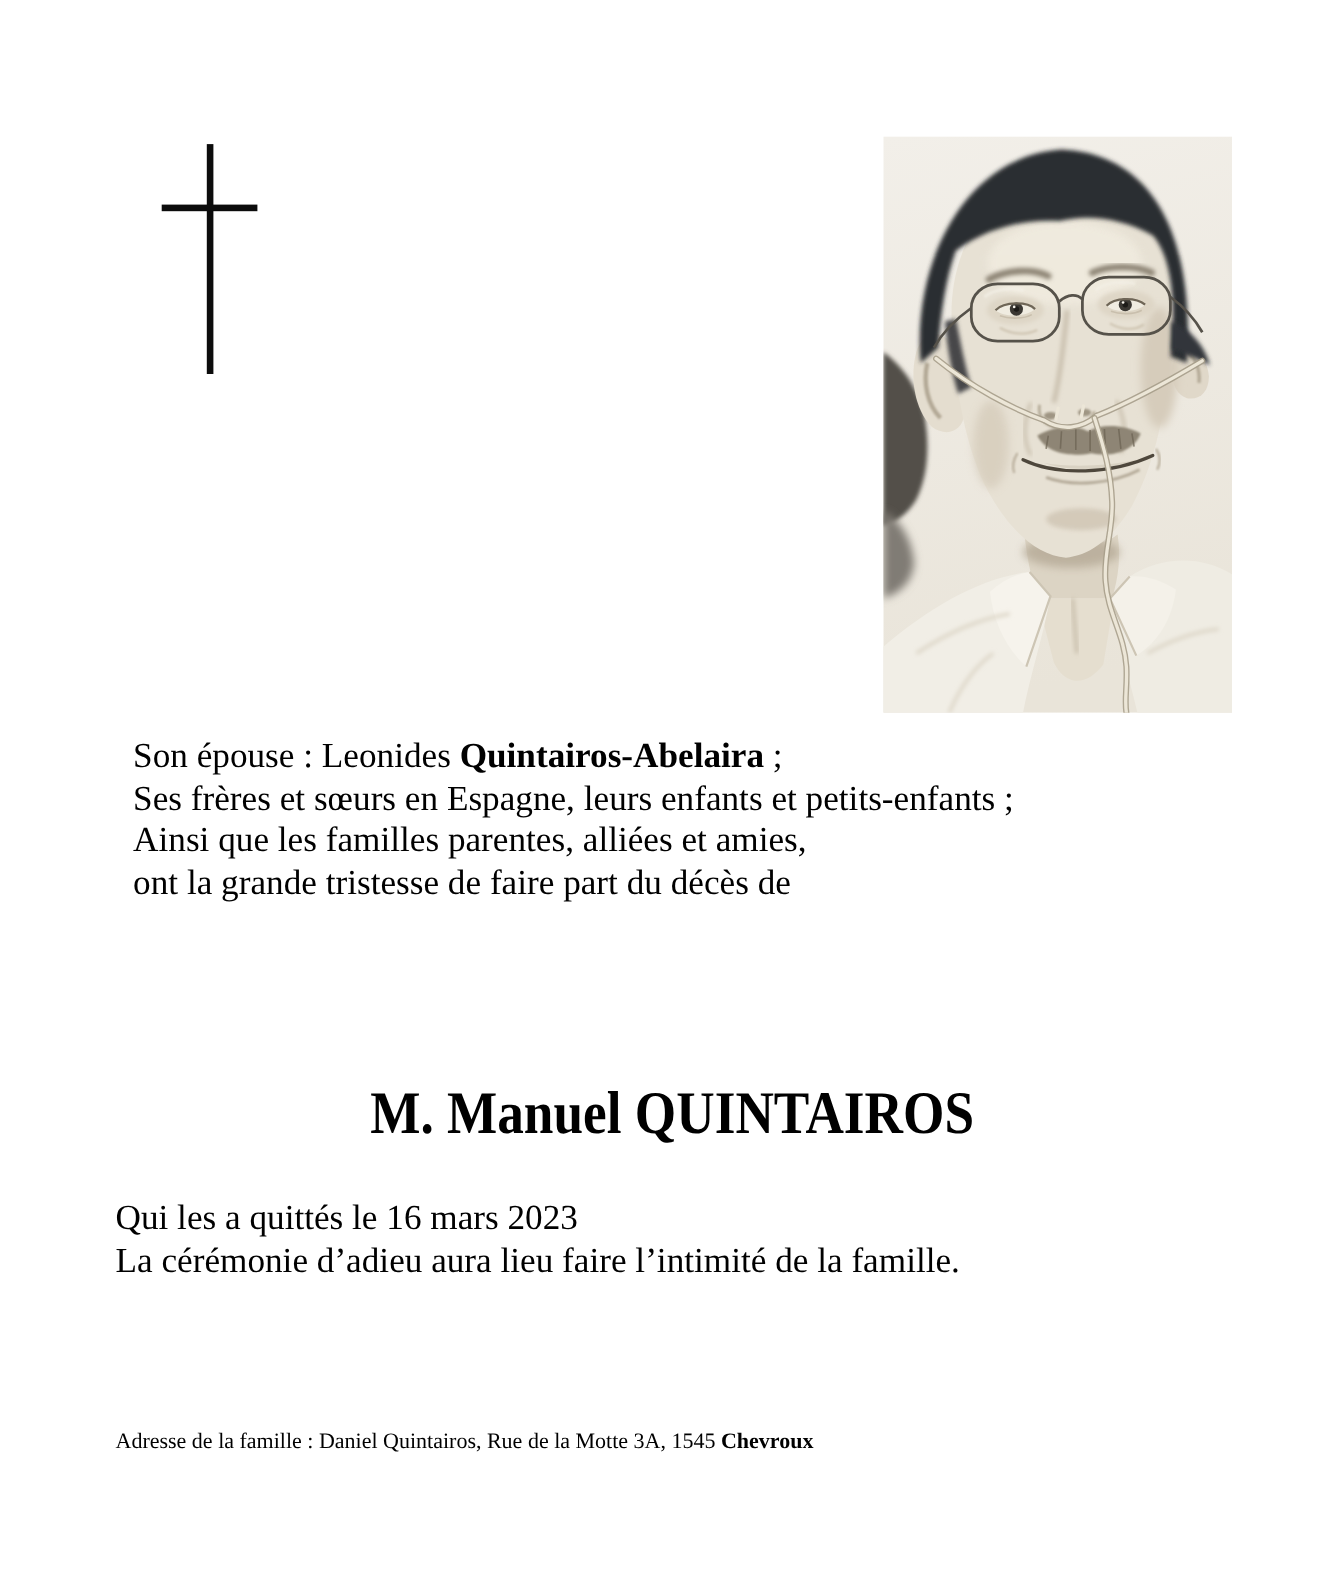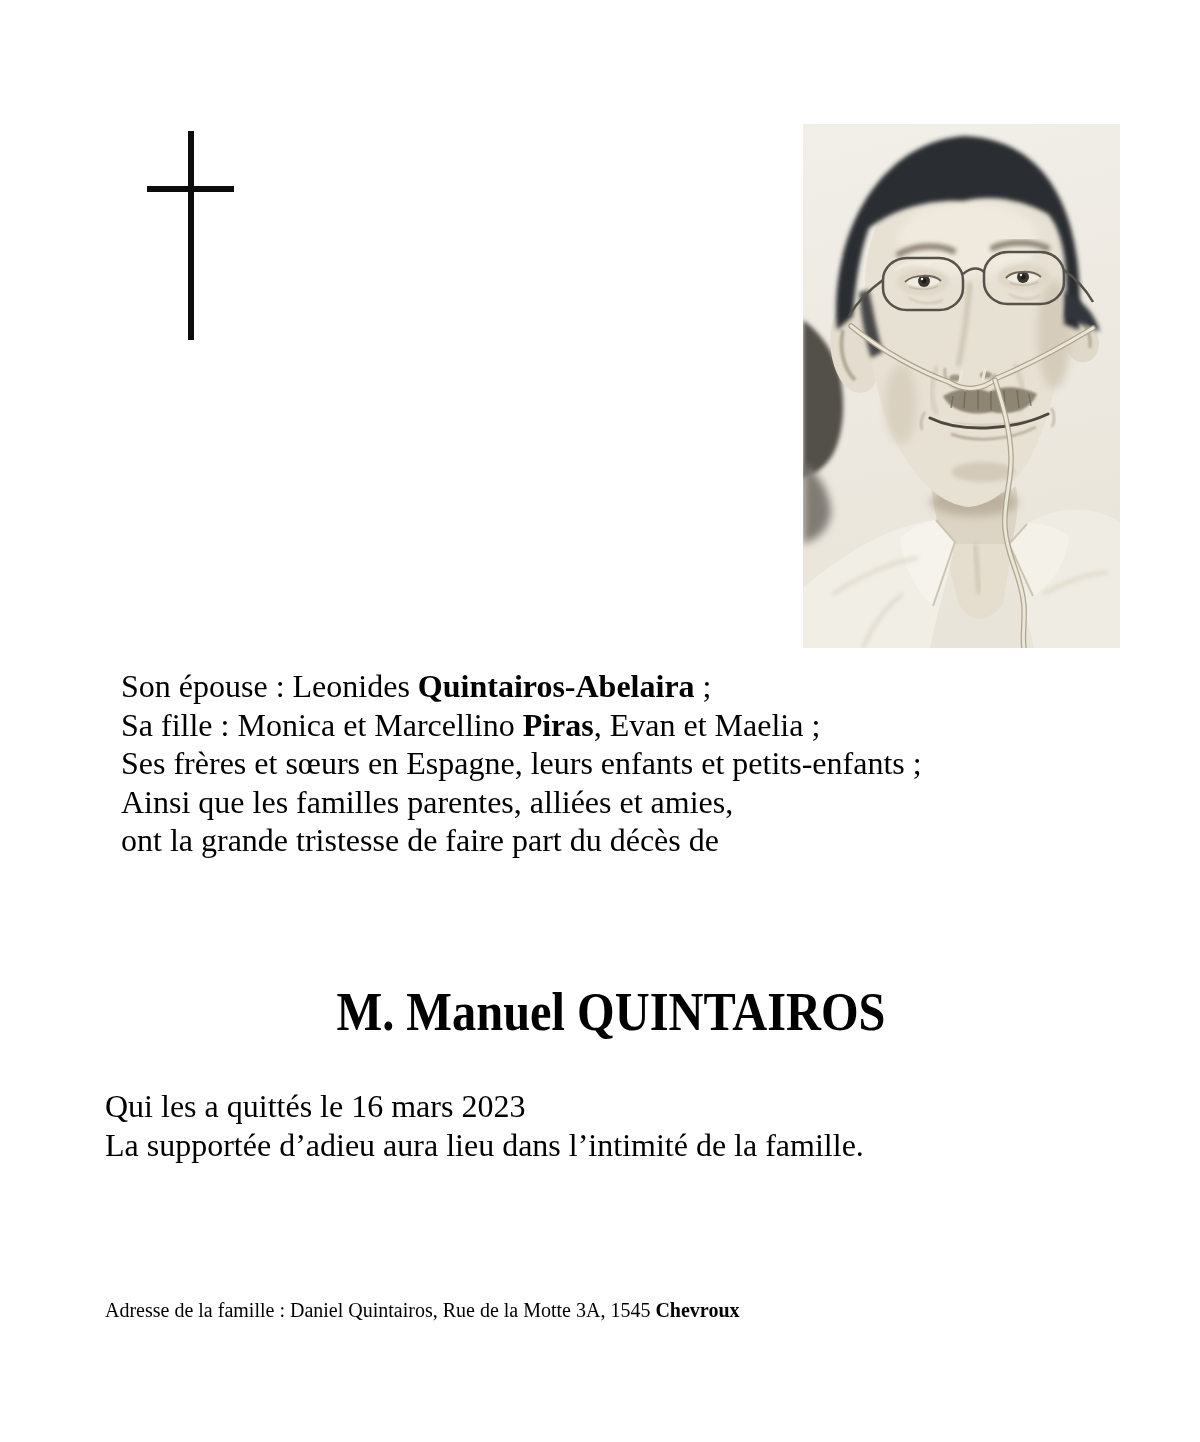--- a/index.html
+++ b/index.html
@@ -179,28 +179,27 @@
 
       <g fill="none" stroke-linecap="round">
         <path d="M192,256 C201,284 207,306 208,332 C209,358 200,378 202,404 C204,434 219,452 221,482 C222,500 219,512 221,524" stroke="#a79e8b" stroke-width="5.5" opacity="0.9"></path>
         <path d="M192,256 C201,284 207,306 208,332 C209,358 200,378 202,404 C204,434 219,452 221,482 C222,500 219,512 221,524" stroke="#ece6d7" stroke-width="3"></path>
       </g>
     </svg>
   </div>
 
   <div class="intro">
     <div><span>Son épouse : Leonides </span><span class="b">Quintairos-Abelaira</span><span> ;</span></div>
-    <div><span>Sa fille : Monica et Marcellino </span><span class="b">Piras</span><span>, Evan et Maelia ;</span></div>
     <div><span>Ses frères et sœurs en Espagne, leurs enfants et petits-enfants ;</span></div>
     <div><span>Ainsi que les familles parentes, alliées et amies,</span></div>
     <div><span>ont la grande tristesse de faire part du décès de</span></div>
   </div>
 
   <h1 class="title">M. Manuel QUINTAIROS</h1>
 
   <div class="details">
     <div>Qui les a quittés le 16 mars 2023</div>
-    <div>La supportée d’adieu aura lieu dans l’intimité de la famille.</div>
+    <div>La cérémonie d’adieu aura lieu faire l’intimité de la famille.</div>
   </div>
 
   <div class="address"><span>Adresse de la famille : Daniel Quintairos, Rue de la Motte 3A, 1545 </span><span class="b">Chevroux</span></div>
 
 </div>
 
 </body></html>

